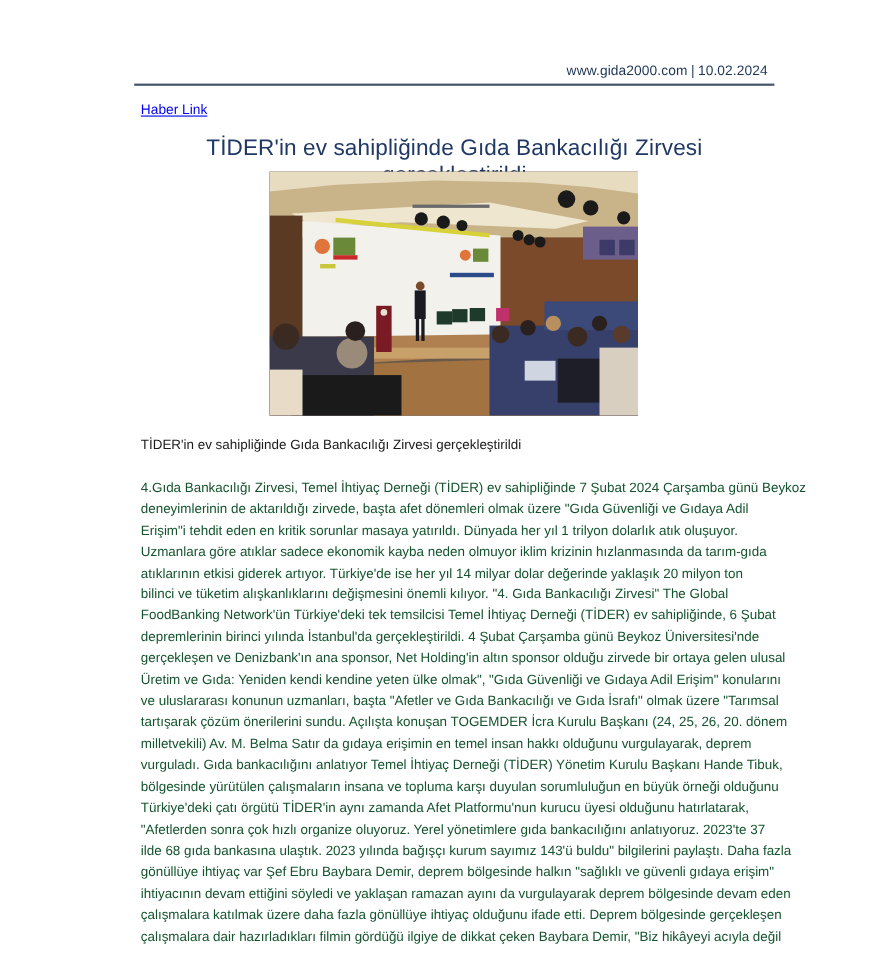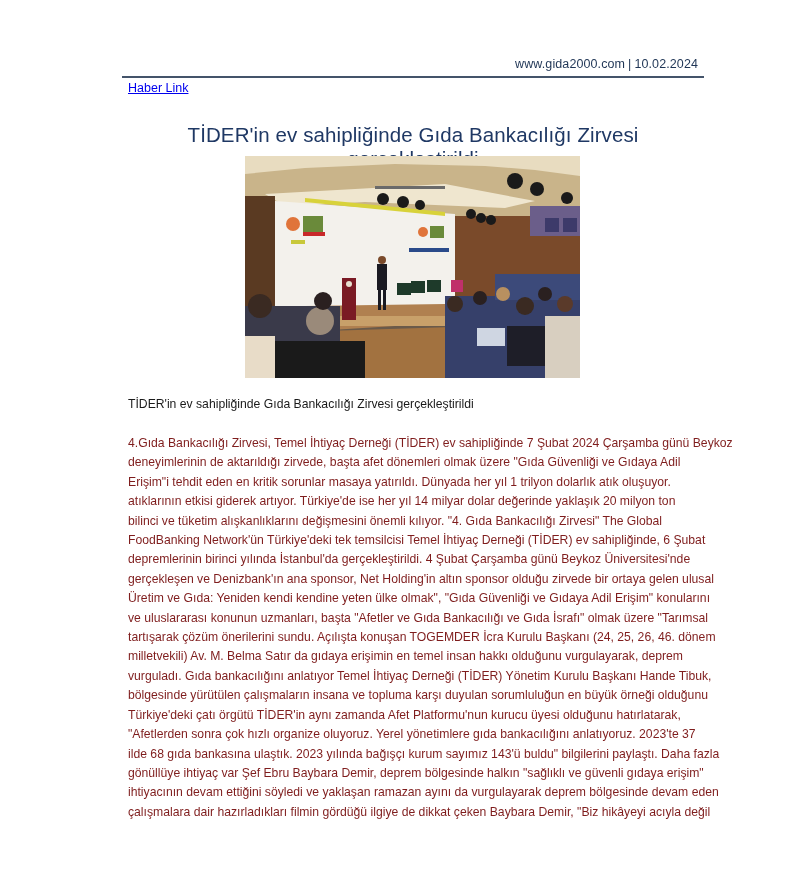--- a/index.html
+++ b/index.html
@@ -34,21 +34,21 @@
     font-size: 12.5px;
     color: #1f3555;
     letter-spacing: 0.1px;
   }
   .header-meta .sep {
     padding: 0 3px;
   }
   .news-link {
     position: absolute;
     left: 6px;
-    top: 36px;
+    top: 48px;
     font-size: 12.5px;
     color: #0000ee;
     text-decoration: underline;
     cursor: pointer;
   }
   .article-title {
     position: absolute;
     left: 0;
     top: 78px;
     width: 582px;
@@ -75,21 +75,21 @@
     font-size: 12.2px;
     color: #1a1a1a;
   }
   .body-text {
     position: absolute;
     left: 6px;
     top: 389px;
     width: 580px;
     font-size: 12.2px;
     line-height: 19.4px;
-    color: #7f1d1d;
+    color: #14532d;
     margin: 0;
     white-space: nowrap;
   }
   .body-text .ln {
     display: block;
   }
 </style>
 </head>
 <body>
 
@@ -180,32 +180,34 @@
       <rect x="0" y="180" width="30" height="42" fill="#e8dcc8"></rect>
     </svg>
   </div>
 
   <div class="caption">TİDER'in ev sahipliğinde Gıda Bankacılığı Zirvesi gerçekleştirildi</div>
 
   <div class="body-text">
     <span class="ln">4.Gıda Bankacılığı Zirvesi, Temel İhtiyaç Derneği (TİDER) ev sahipliğinde 7 Şubat 2024 Çarşamba günü Beykoz</span>
     <span class="ln">deneyimlerinin de aktarıldığı zirvede, başta afet dönemleri olmak üzere "Gıda Güvenliği ve Gıdaya Adil</span>
     <span class="ln">Erişim"i tehdit eden en kritik sorunlar masaya yatırıldı. Dünyada her yıl 1 trilyon dolarlık atık oluşuyor.</span>
+    <span class="ln">Uzmanlara göre atıklar sadece ekonomik kayba neden olmuyor iklim krizinin hızlanmasında da tarım-gıda</span>
     <span class="ln">atıklarının etkisi giderek artıyor. Türkiye'de ise her yıl 14 milyar dolar değerinde yaklaşık 20 milyon ton</span>
     <span class="ln">bilinci ve tüketim alışkanlıklarını değişmesini önemli kılıyor. "4. Gıda Bankacılığı Zirvesi" The Global</span>
     <span class="ln">FoodBanking Network'ün Türkiye'deki tek temsilcisi Temel İhtiyaç Derneği (TİDER) ev sahipliğinde, 6 Şubat</span>
     <span class="ln">depremlerinin birinci yılında İstanbul'da gerçekleştirildi. 4 Şubat Çarşamba günü Beykoz Üniversitesi'nde</span>
     <span class="ln">gerçekleşen ve Denizbank'ın ana sponsor, Net Holding'in altın sponsor olduğu zirvede bir ortaya gelen ulusal</span>
     <span class="ln">Üretim ve Gıda: Yeniden kendi kendine yeten ülke olmak", "Gıda Güvenliği ve Gıdaya Adil Erişim" konularını</span>
     <span class="ln">ve uluslararası konunun uzmanları, başta "Afetler ve Gıda Bankacılığı ve Gıda İsrafı" olmak üzere "Tarımsal</span>
-    <span class="ln">tartışarak çözüm önerilerini sundu. Açılışta konuşan TOGEMDER İcra Kurulu Başkanı (24, 25, 26, 46. dönem</span>
+    <span class="ln">tartışarak çözüm önerilerini sundu. Açılışta konuşan TOGEMDER İcra Kurulu Başkanı (24, 25, 26, 20. dönem</span>
     <span class="ln">milletvekili) Av. M. Belma Satır da gıdaya erişimin en temel insan hakkı olduğunu vurgulayarak, deprem</span>
     <span class="ln">vurguladı. Gıda bankacılığını anlatıyor Temel İhtiyaç Derneği (TİDER) Yönetim Kurulu Başkanı Hande Tibuk,</span>
     <span class="ln">bölgesinde yürütülen çalışmaların insana ve topluma karşı duyulan sorumluluğun en büyük örneği olduğunu</span>
     <span class="ln">Türkiye'deki çatı örgütü TİDER'in aynı zamanda Afet Platformu'nun kurucu üyesi olduğunu hatırlatarak,</span>
     <span class="ln">"Afetlerden sonra çok hızlı organize oluyoruz. Yerel yönetimlere gıda bankacılığını anlatıyoruz. 2023'te 37</span>
     <span class="ln">ilde 68 gıda bankasına ulaştık. 2023 yılında bağışçı kurum sayımız 143'ü buldu" bilgilerini paylaştı. Daha fazla</span>
     <span class="ln">gönüllüye ihtiyaç var Şef Ebru Baybara Demir, deprem bölgesinde halkın "sağlıklı ve güvenli gıdaya erişim"</span>
     <span class="ln">ihtiyacının devam ettiğini söyledi ve yaklaşan ramazan ayını da vurgulayarak deprem bölgesinde devam eden</span>
+    <span class="ln">çalışmalara katılmak üzere daha fazla gönüllüye ihtiyaç olduğunu ifade etti. Deprem bölgesinde gerçekleşen</span>
     <span class="ln">çalışmalara dair hazırladıkları filmin gördüğü ilgiye de dikkat çeken Baybara Demir, "Biz hikâyeyi acıyla değil</span>
   </div>
 
 </div>
 
 </body></html>

